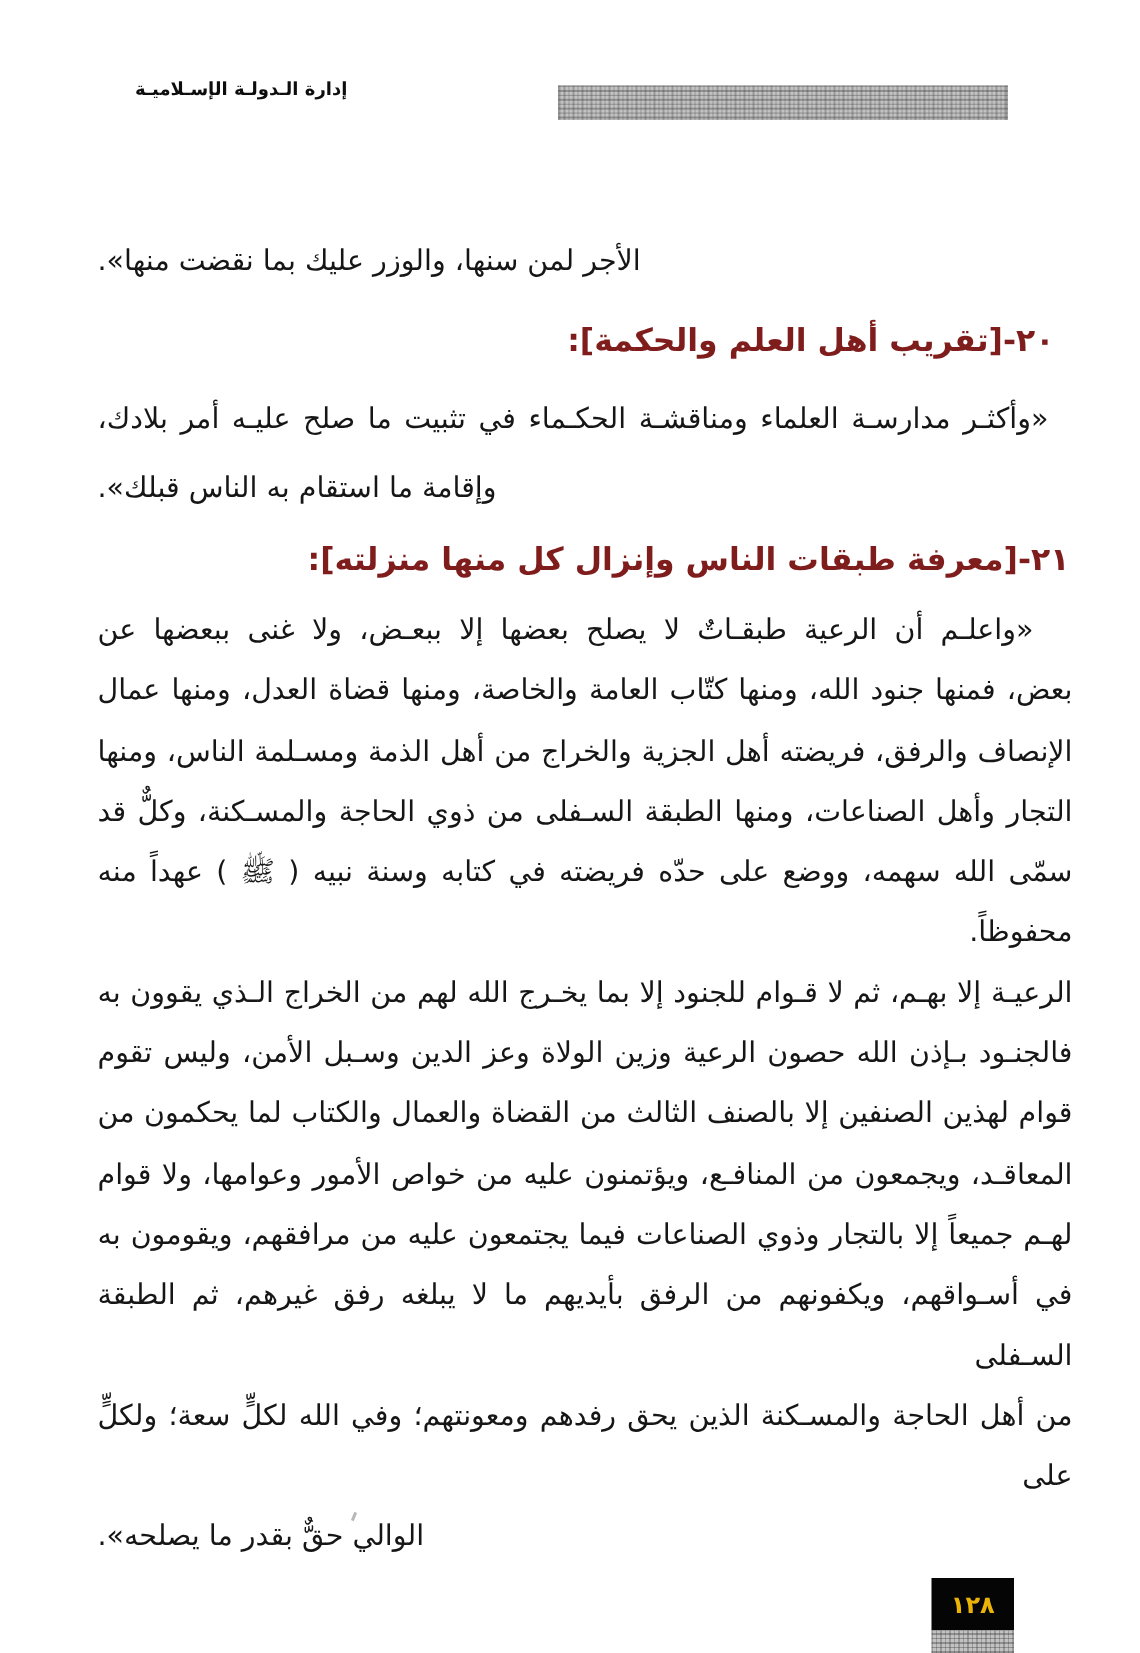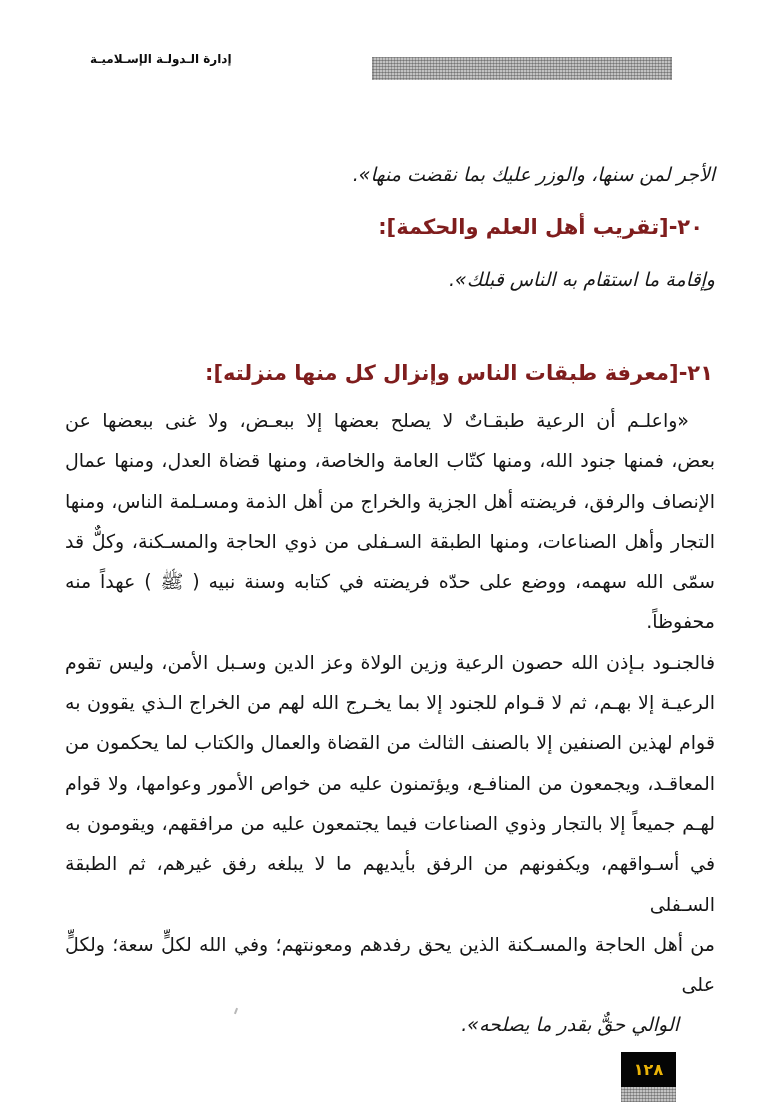--- a/index.html
+++ b/index.html
@@ -30,21 +30,21 @@
     position:absolute;left:372px;top:57px;width:298px;height:21px;
     border:1px solid #9a9a9a33;
   }
   
   .bodycol{
     position:absolute;left:65px;top:0;width:650px;height:1102px;
     direction:rtl;
   }
   .bodycol p{margin:0;font-size:19px;line-height:40px;}
   .j{text-align:justify;text-align-last:justify;}
-  .r{text-align:right;font-style:italic;}
+  .r{text-align:left;}
   .ind-sm{padding-right:16px;}
   .ind-md{padding-right:26px;}
   .ind-last{padding-right:36px;}
 
   .p-cont{position:absolute;top:154px;width:100%;line-height:44px;}
   .heading{
     position:absolute;width:100%;
     font-size:21px;font-weight:bold;line-height:46px;
     text-align:right;margin:0;color:#7f1d1d;
     box-sizing:border-box;
@@ -79,33 +79,34 @@
   <div class="head-title">إدارة الـدولـة الإسـلاميـة</div>
   <div class="head-bar hatch"></div>
 
   <div class="bodycol">
 
     <p class="p-cont r">الأجر لمن سنها، والوزر عليك بما نقضت منها».</p>
 
     <h2 class="heading h20">٢٠-[تقريب أهل العلم والحكمة]:</h2>
 
     <div class="s20">
+      <p class="j ind-sm">«وأكثـر مدارسـة العلماء ومناقشـة الحكـماء في تثبيت ما صلح عليـه أمر بلادك،</p>
       <p class="r">وإقامة ما استقام به الناس قبلك».</p>
     </div>
 
     <h2 class="heading h21">٢١-[معرفة طبقات الناس وإنزال كل منها منزلته]:</h2>
 
     <div class="s21">
       <p class="j ind-md">«واعلـم أن الرعية طبقـاتٌ لا يصلح بعضها إلا ببعـض، ولا غنى ببعضها عن</p>
       <p class="j">بعض، فمنها جنود الله، ومنها كتّاب العامة والخاصة، ومنها قضاة العدل، ومنها عمال</p>
       <p class="j">الإنصاف والرفق، فريضته أهل الجزية والخراج من أهل الذمة ومسـلمة الناس، ومنها</p>
       <p class="j">التجار وأهل الصناعات، ومنها الطبقة السـفلى من ذوي الحاجة والمسـكنة، وكلٌّ قد</p>
       <p class="j">سمّى الله سهمه، ووضع على حدّه فريضته في كتابه وسنة نبيه ( ﷺ ) عهداً منه محفوظاً.</p>
+      <p class="j">الرعيـة إلا بهـم، ثم لا قـوام للجنود إلا بما يخـرج الله لهم من الخراج الـذي يقوون به</p>
       <p class="j">فالجنـود بـإذن الله حصون الرعية وزين الولاة وعز الدين وسـبل الأمن، وليس تقوم</p>
-      <p class="j">الرعيـة إلا بهـم، ثم لا قـوام للجنود إلا بما يخـرج الله لهم من الخراج الـذي يقوون به</p>
       <p class="j">قوام لهذين الصنفين إلا بالصنف الثالث من القضاة والعمال والكتاب لما يحكمون من</p>
       <p class="j">المعاقـد، ويجمعون من المنافـع، ويؤتمنون عليه من خواص الأمور وعوامها، ولا قوام</p>
       <p class="j">لهـم جميعاً إلا بالتجار وذوي الصناعات فيما يجتمعون عليه من مرافقهم، ويقومون به</p>
       <p class="j">في أسـواقهم، ويكفونهم من الرفق بأيديهم ما لا يبلغه رفق غيرهم، ثم الطبقة السـفلى</p>
       <p class="j">من أهل الحاجة والمسـكنة الذين يحق رفدهم ومعونتهم؛ وفي الله لكلٍّ سعة؛ ولكلٍّ على</p>
       <p class="r ind-last">الوالي حقٌّ بقدر ما يصلحه».</p>
     </div>
 
   </div>
 

